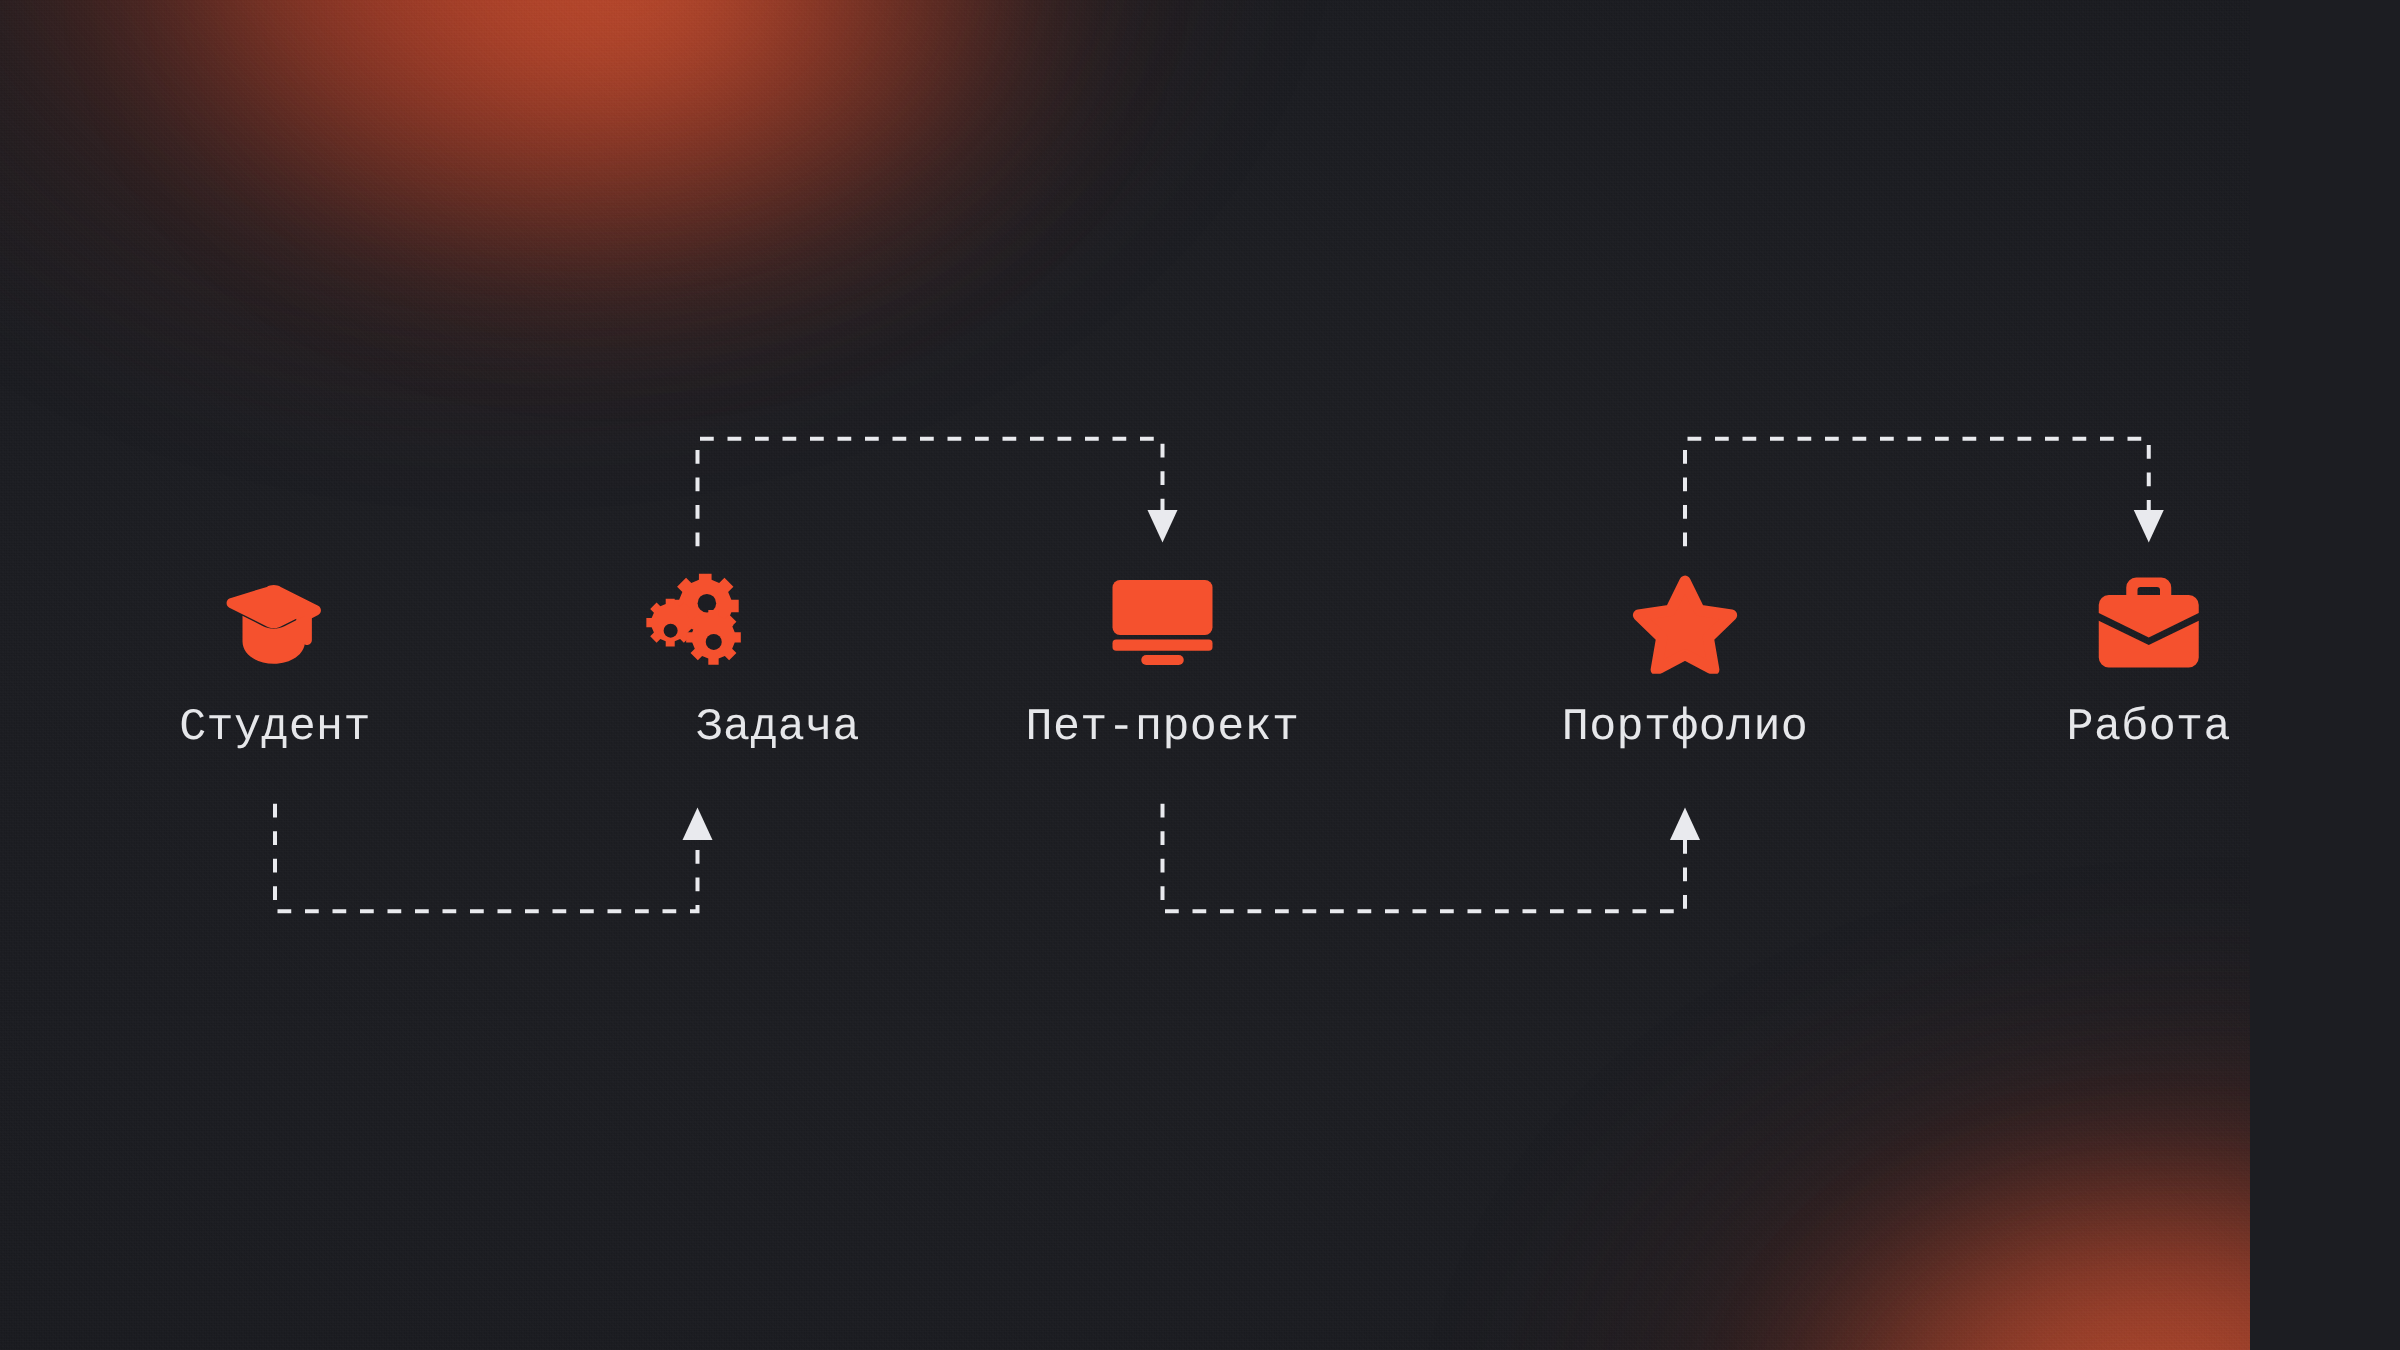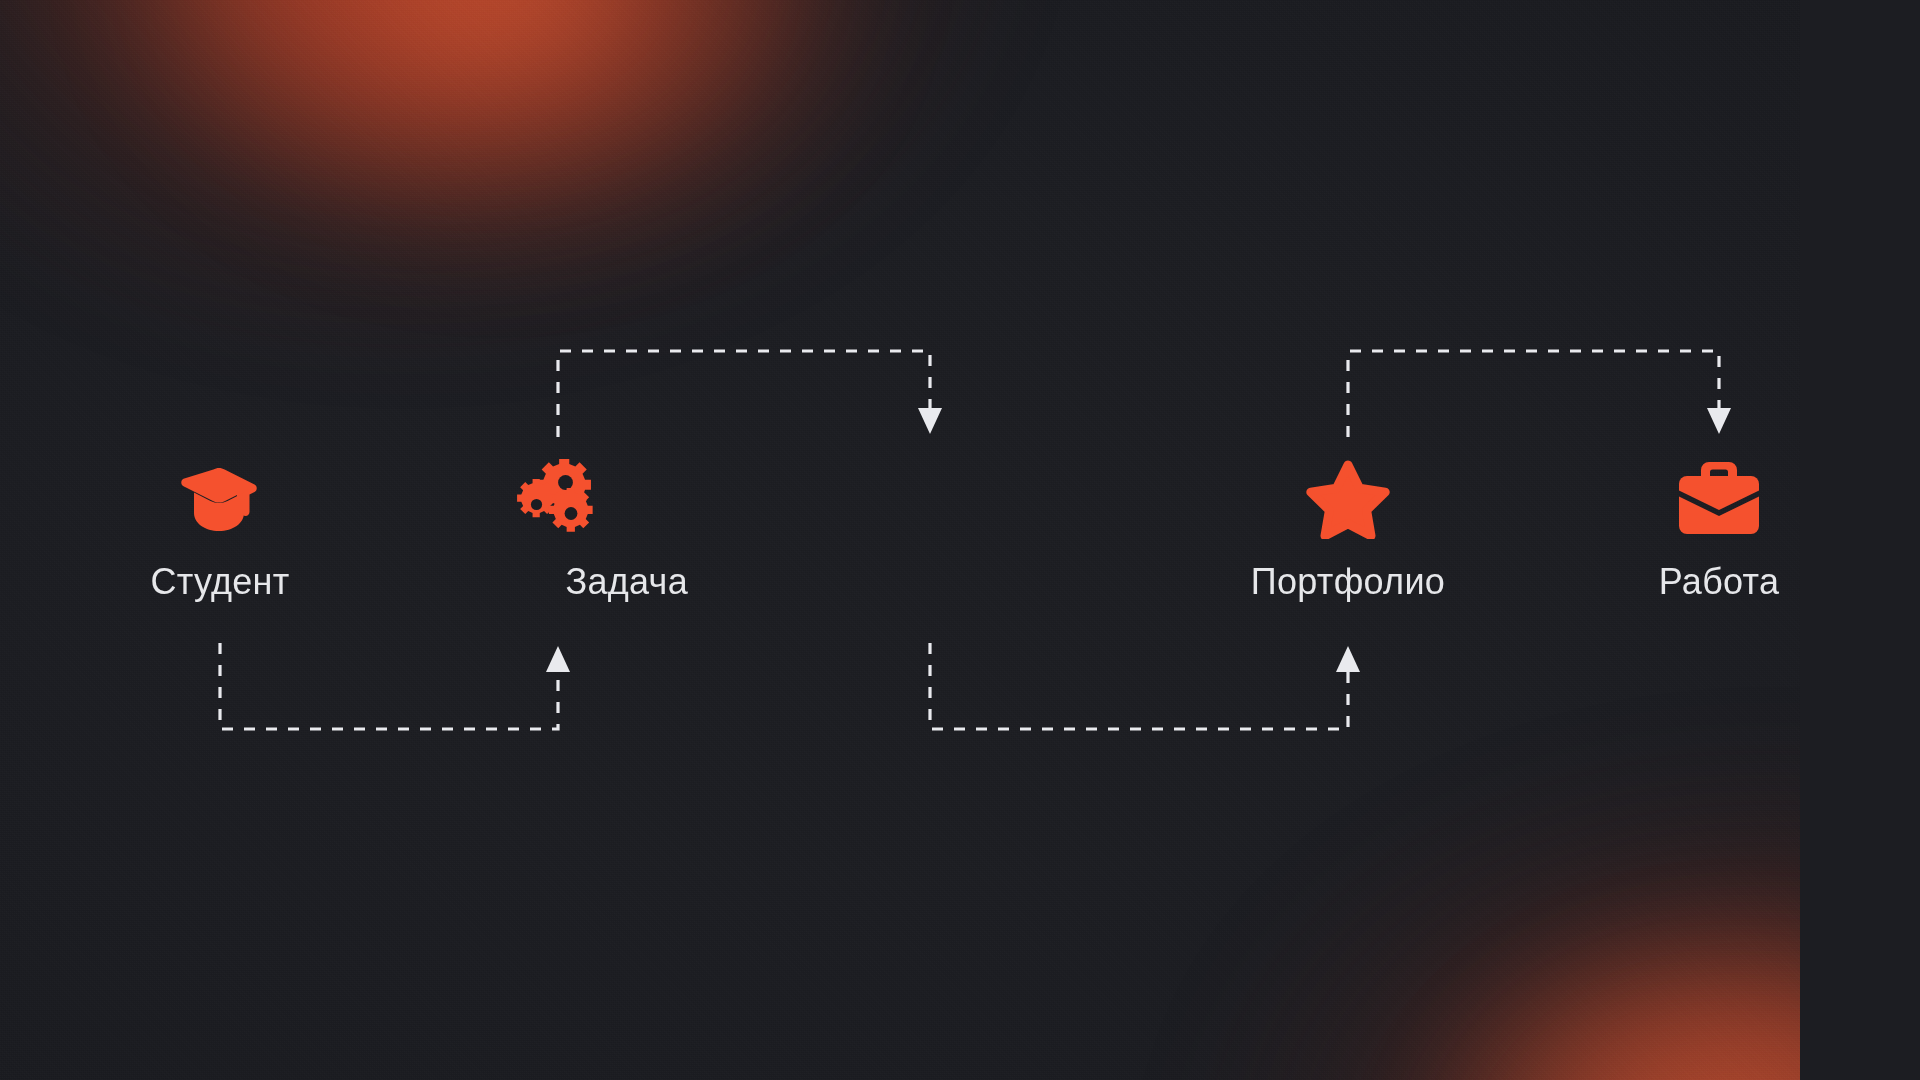--- a/index.html
+++ b/index.html
@@ -6,21 +6,21 @@
     margin: 0;
     padding: 0;
     background: #1c1d22;
   }
   #stage {
     position: relative;
     width: 1800px;
     height: 1080px;
     overflow: hidden;
     background: #1c1d22;
-    font-family: Liberation Sans, sans-serif;
+    font-family: Liberation Mono, monospace;
   }
 
   
   .glow {
     position: absolute;
     border-radius: 50%;
     pointer-events: none;
   }
   .glow-tl {
     width: 1250px;
@@ -198,20 +198,30 @@
 
           <g fill="#f5512e">
             <path d="M9.6 0 h9.2 v5.4 l5.5 2.3 l3.8-3.8 l6.5 6.5 l-3.8 3.8 l2.3 5.5 h5.4 v9.2 h-5.4 l-2.3 5.5 l3.8 3.8 l-6.5 6.5 l-3.8-3.8 l-5.5 2.3 v5.4 h-9.2 v-5.4 l-5.5-2.3 l-3.8 3.8 l-6.5-6.5 l3.8-3.8 l-2.3-5.5 h-5.4 v-9.2 h5.4 l2.3-5.5 l-3.8-3.8 l6.5-6.5 l3.8 3.8 l5.5-2.3 z" transform="translate(44,29) scale(0.9)"></path>
           </g>
           <circle cx="57" cy="54.5" r="6.4" fill="#1c1d22"></circle>
         </svg>
       </div>
       <div class="node-label">Задача</div>
     </div>
 
+    <div class="node" style="left:930px; top:455px;">
+      <div class="node-icon">
+        <svg width="92" height="74" viewBox="0 0 92 74" aria-hidden="true">
+          <rect x="6" y="3" width="80" height="44" rx="6" fill="#f5512e"></rect>
+          <rect x="6" y="50.5" width="80" height="9" rx="3" fill="#f5512e"></rect>
+          <rect x="29" y="63" width="34" height="8" rx="4" fill="#f5512e"></rect>
+        </svg>
+      </div>
+      <div class="node-label">Пет-проект</div>
+    </div>
 
     <div class="node" style="left:1719px; top:455px;">
       <div class="node-icon">
         <svg width="82" height="76" viewBox="0 0 82 76" aria-hidden="true">
           <path fill="#f5512e" d="M31 2 h20 a8 8 0 0 1 8 8 v8 h-9 v-6 a2.5 2.5 0 0 0 -2.5 -2.5 h-13 a2.5 2.5 0 0 0 -2.5 2.5 v6 h-9 v-8 a8 8 0 0 1 8 -8 z"></path>
           <path fill="#f5512e" d="M9 16 h64 a8 8 0 0 1 8 8 v6.4 L41 50 L1 30.4 v-6.4 a8 8 0 0 1 8 -8 z"></path>
           <path fill="#f5512e" d="M1 36.5 L41 56 L81 36.5 V66 a8 8 0 0 1 -8 8 H9 a8 8 0 0 1 -8 -8 z"></path>
         </svg>
       </div>
       <div class="node-label">Работа</div>

